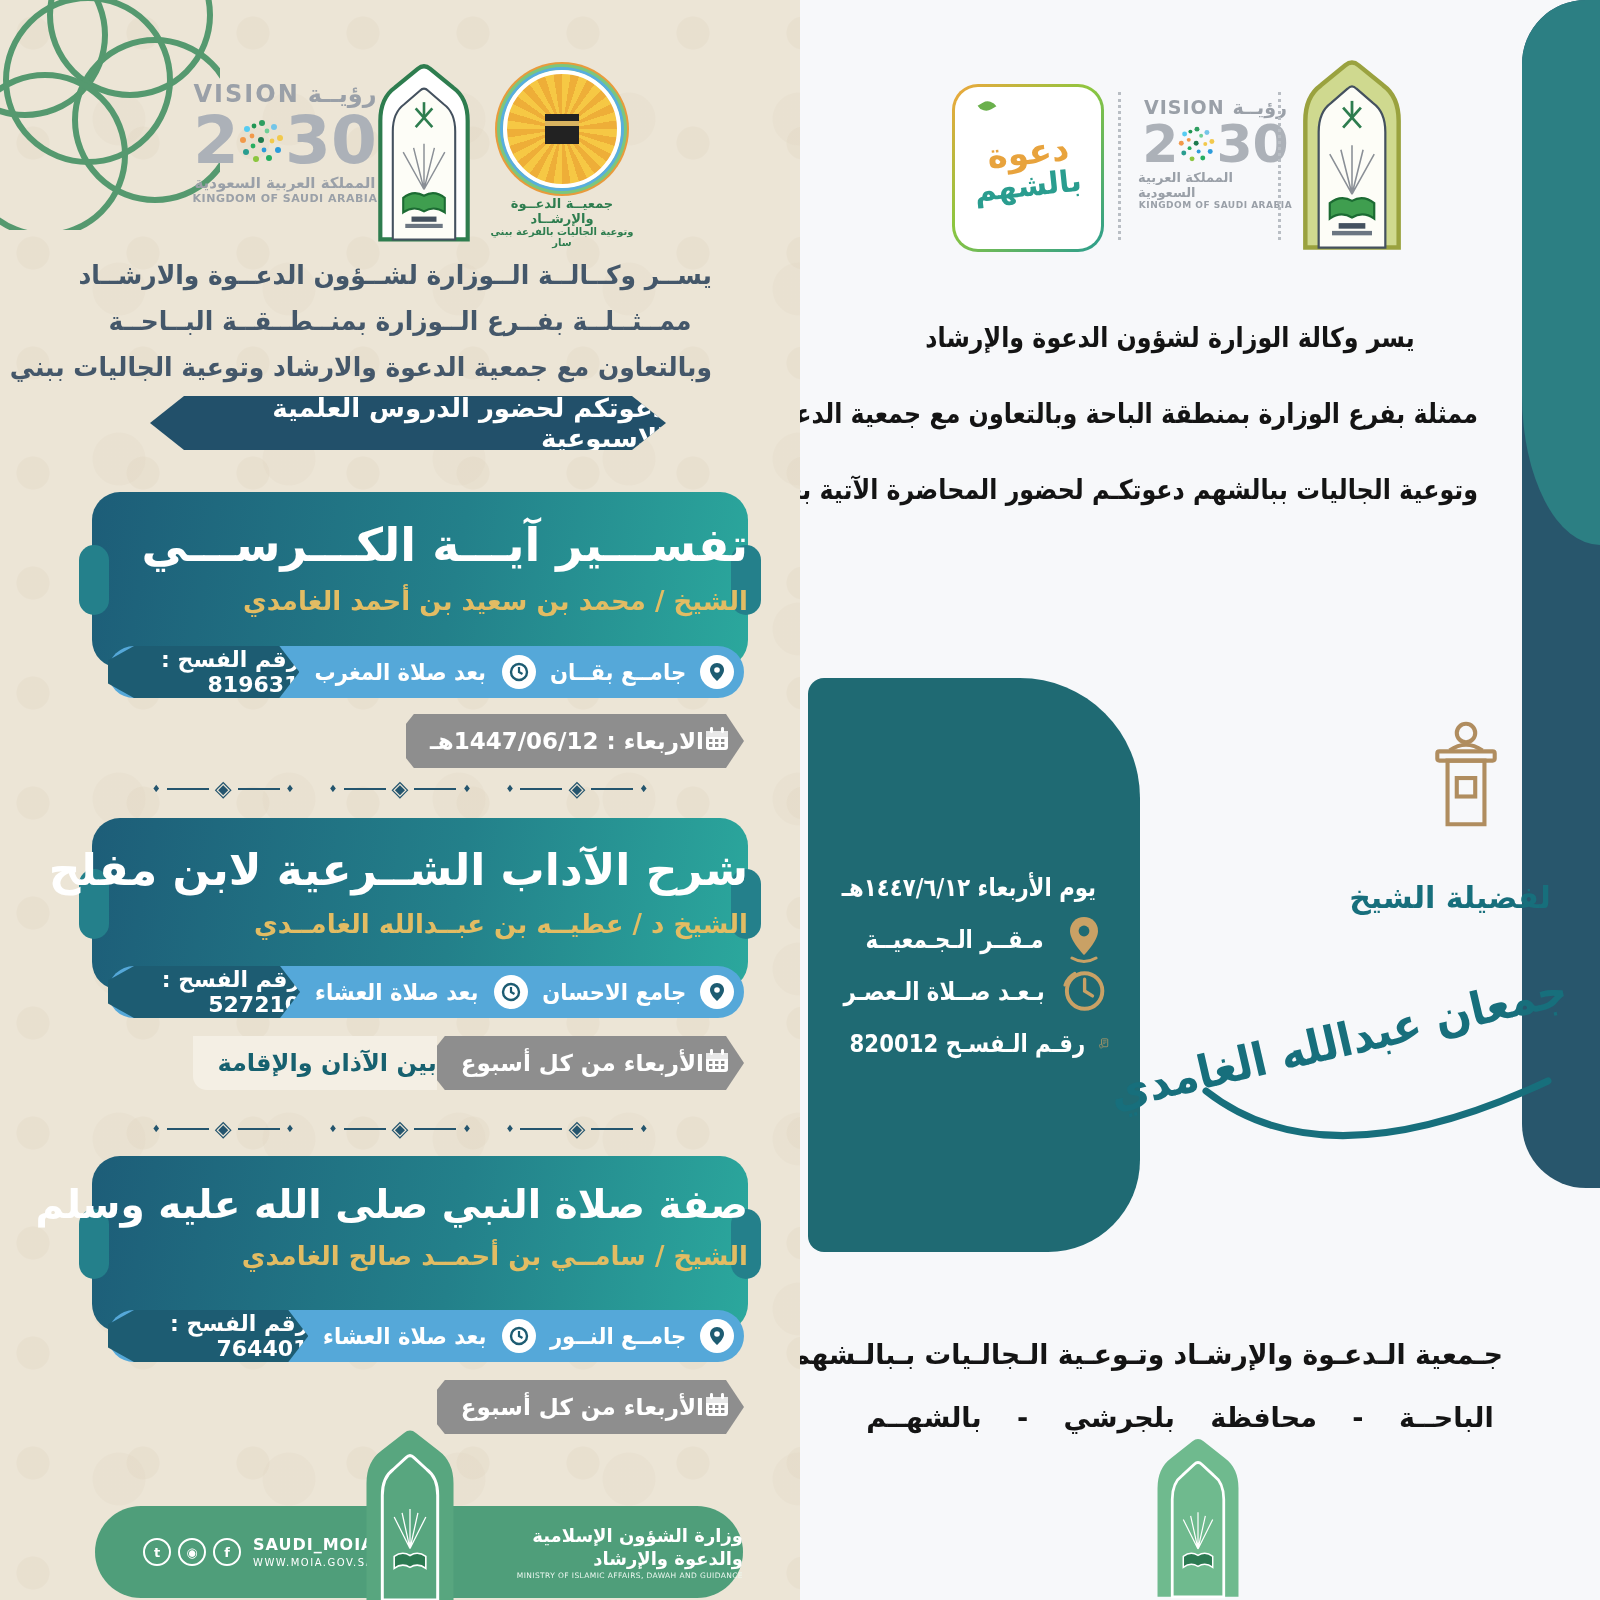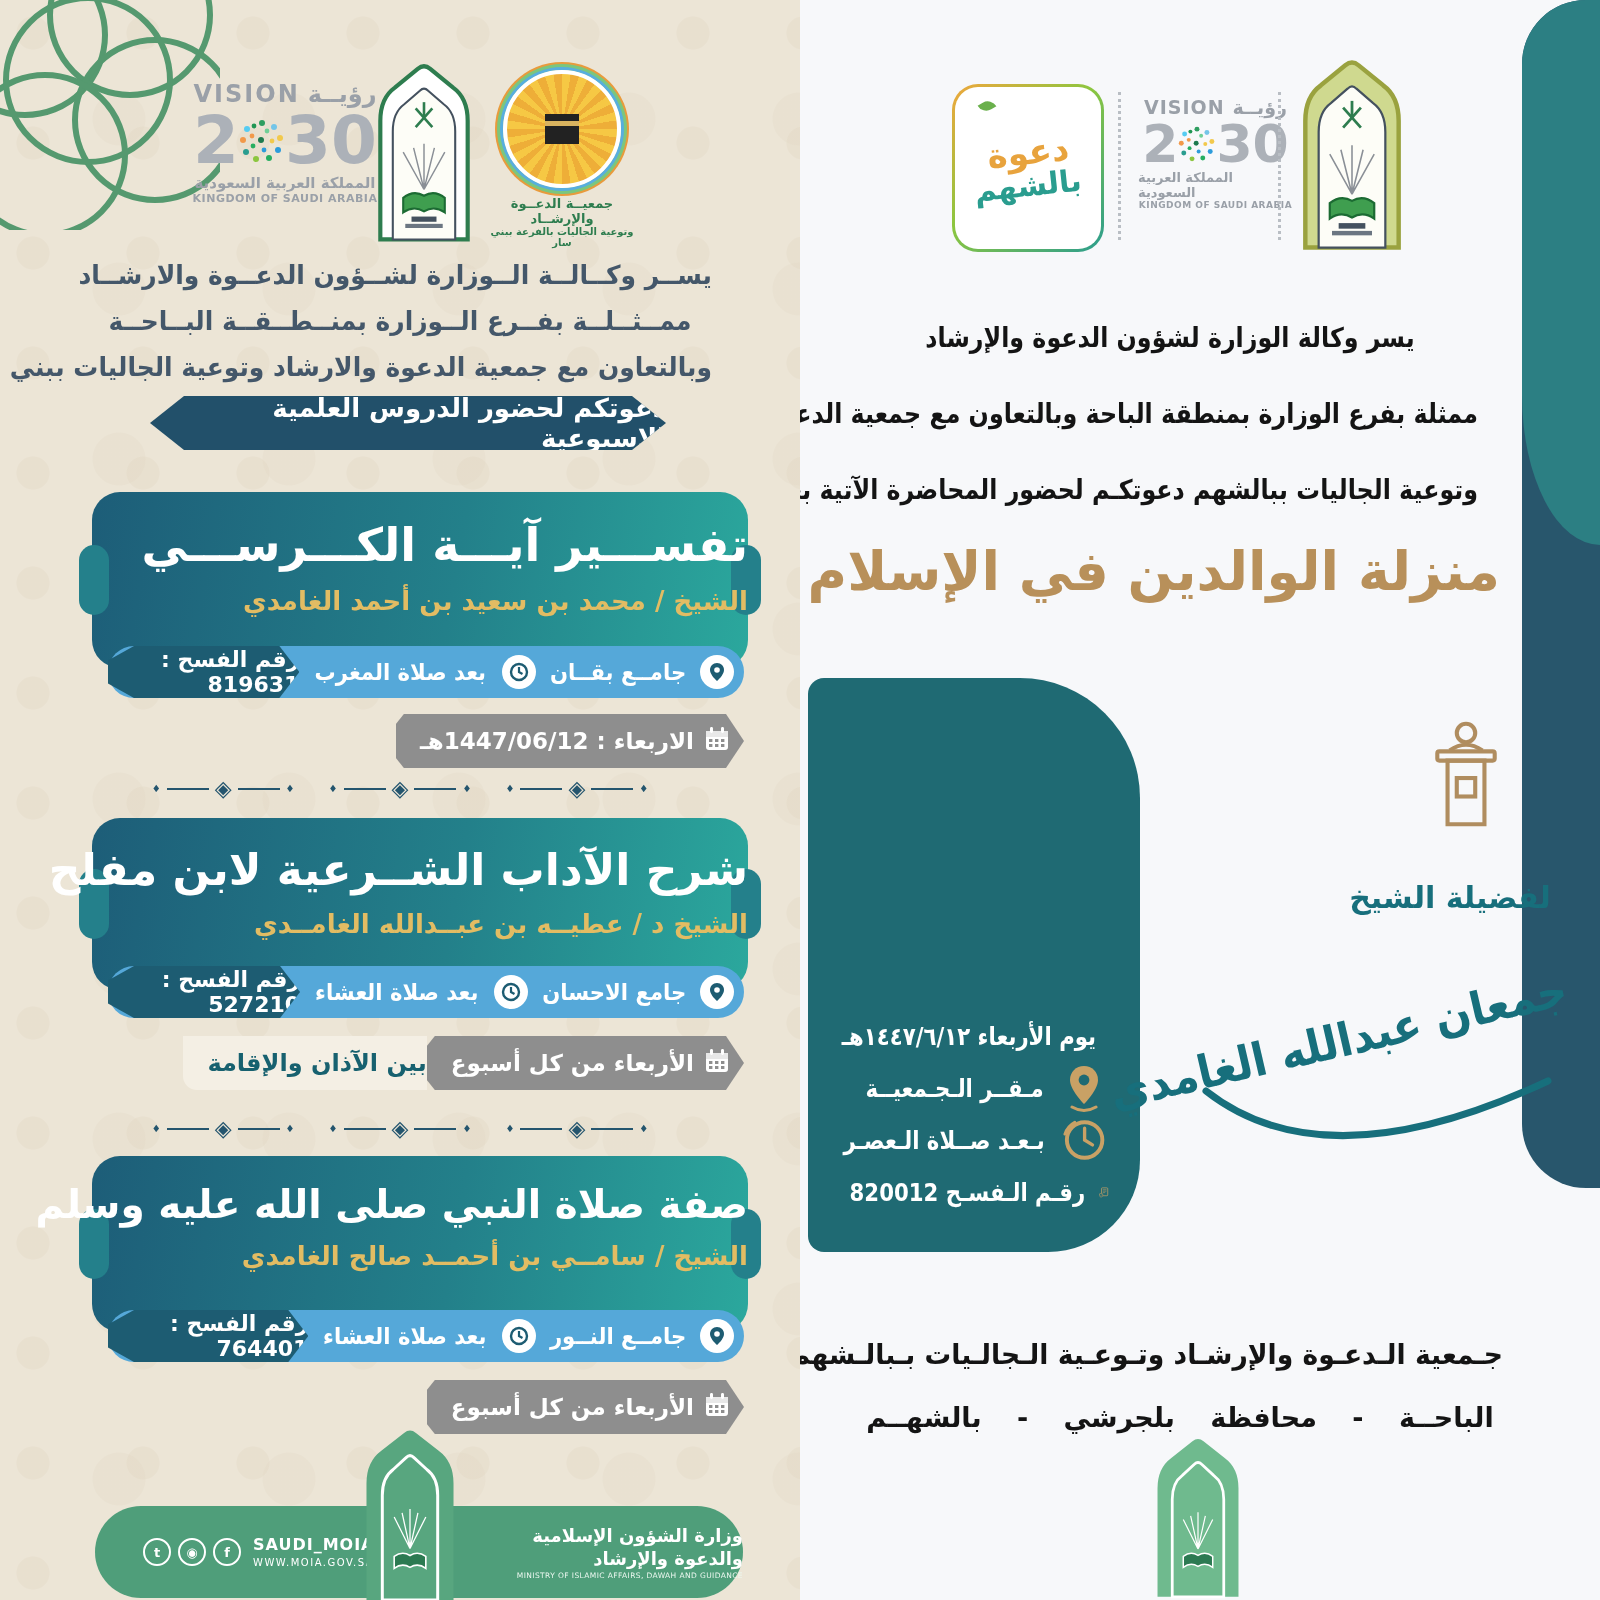--- a/index.html
+++ b/index.html
@@ -77,21 +77,21 @@
         justify-content:center;width:212px;font-size:22px;border-radius:0 0 0 0;
         clip-path:polygon(26px 0,calc(100% - 20px) 0,100% 50%,calc(100% - 20px) 100%,26px 100%,0 72%,0 28%);}
   .ic-circ{width:34px;height:34px;border-radius:50%;background:#fff;display:flex;align-items:center;
         justify-content:center;flex:0 0 auto;}
 
   .g-row{position:absolute;display:flex;direction:rtl;z-index:2;font-weight:bold;}
   .g1{top:714px;left:430px;width:314px;}
   .g2{top:1036px;left:196px;width:548px;}
   .g3{top:1380px;left:430px;width:314px;}
   .g-pill{height:54px;background:#8e8e8e;color:#fff;display:flex;direction:rtl;align-items:center;
-        gap:10px;padding:0 14px 0 24px;font-size:23px;white-space:nowrap;flex:0 0 auto;
+        padding:0 14px 0 24px;font-size:23px;white-space:nowrap;flex:0 0 auto;
         clip-path:polygon(8px 0,calc(100% - 18px) 0,100% 50%,calc(100% - 18px) 100%,8px 100%,0 calc(100% - 10px),0 10px);}
   .extra-seg{height:54px;background:#f4efe4;color:#17616f;display:flex;align-items:center;justify-content:center;
         font-size:24px;flex:1;border-radius:0 0 0 14px;white-space:nowrap;padding-left:24px;}
 
   .divider{position:absolute;left:0;width:800px;display:flex;justify-content:center;gap:34px;color:#24556e;}
   .d1{top:778px;}.d2{top:1118px;}
   .d-unit{display:flex;align-items:center;gap:6px;}
   .d-line{width:42px;height:2px;background:#24556e;}
   .d-big{font-size:22px;line-height:1;}
   .d-sm{font-size:10px;line-height:1;}
@@ -133,21 +133,21 @@
   .ds1{left:318px;}.ds2{left:478px;}
 
   .r-intro{position:absolute;left:20px;top:300px;width:700px;direction:rtl;text-align:center;
         color:#141414;font-weight:bold;}
   .r-intro div{font-size:27px;line-height:76px;white-space:nowrap;transform:scaleX(.88);}
 
   .r-title{position:absolute;left:60px;top:540px;width:640px;text-align:center;direction:rtl;
         color:#b8905a;font-size:54px;font-weight:bold;white-space:nowrap;}
 
   .panel{position:absolute;left:8px;top:678px;width:332px;height:574px;background:#1f6a73;
-        border-radius:16px 120px 92px 16px;display:flex;flex-direction:column;justify-content:flex-end;
+        border-radius:16px 120px 92px 16px;display:flex;flex-direction:column;justify-content:center;
         padding:34px 0;box-sizing:border-box;z-index:1;}
   .p-row{display:flex;direction:rtl;align-items:center;gap:14px;padding-right:30px;color:#fff;font-weight:bold;}
   .p-row .txt{font-size:25px;white-space:nowrap;transform:scaleX(.85);transform-origin:right center;}
 
   .podium{position:absolute;left:625px;top:718px;}
   .speaker-label{position:absolute;left:545px;top:880px;width:210px;text-align:center;direction:rtl;
         color:#176f7c;font-size:30px;font-weight:bold;white-space:nowrap;}
   .callig{position:absolute;left:368px;top:935px;width:420px;height:260px;color:#176f7c;z-index:2;}
   .callig-name{position:absolute;left:0;top:70px;width:420px;text-align:center;direction:rtl;
         font-size:46px;font-weight:bold;white-space:nowrap;transform:rotate(-13deg) scaleX(.92);}
@@ -506,21 +506,20 @@
       <rect x="38" y="154" width="24" height="5" fill="#44515f"></rect>
       <rect x="32" y="161" width="36" height="4" fill="#6b7682"></rect>
     </svg>
 
     <div class="r-intro">
       <div>يسر وكالة الوزارة لشؤون الدعوة والإرشاد</div>
       <div>ممثلة بفرع الوزارة بمنطقة الباحة وبالتعاون مع جمعية الدعوة والإرشاد</div>
       <div>وتوعية الجاليات ببالشهم دعوتكـم لحضور المحاضرة الآتية بعنوان</div>
     </div>
 
-    <div class="r-title">منزلة الوالدين في الإسلام</div>
 
     <div class="panel">
       <div class="p-row">
         <svg width="52" height="52" viewBox="0 0 52 52">
           <rect x="6" y="12" width="40" height="34" rx="4" fill="#c9a165"></rect>
           <rect x="13" y="4" width="5" height="12" rx="2.4" fill="#c9a165"></rect>
           <rect x="34" y="4" width="5" height="12" rx="2.4" fill="#c9a165"></rect>
           <g fill="#1f6a73">
               <rect x="11" y="24" width="5" height="4"></rect>
               <rect x="19" y="24" width="5" height="4"></rect>

